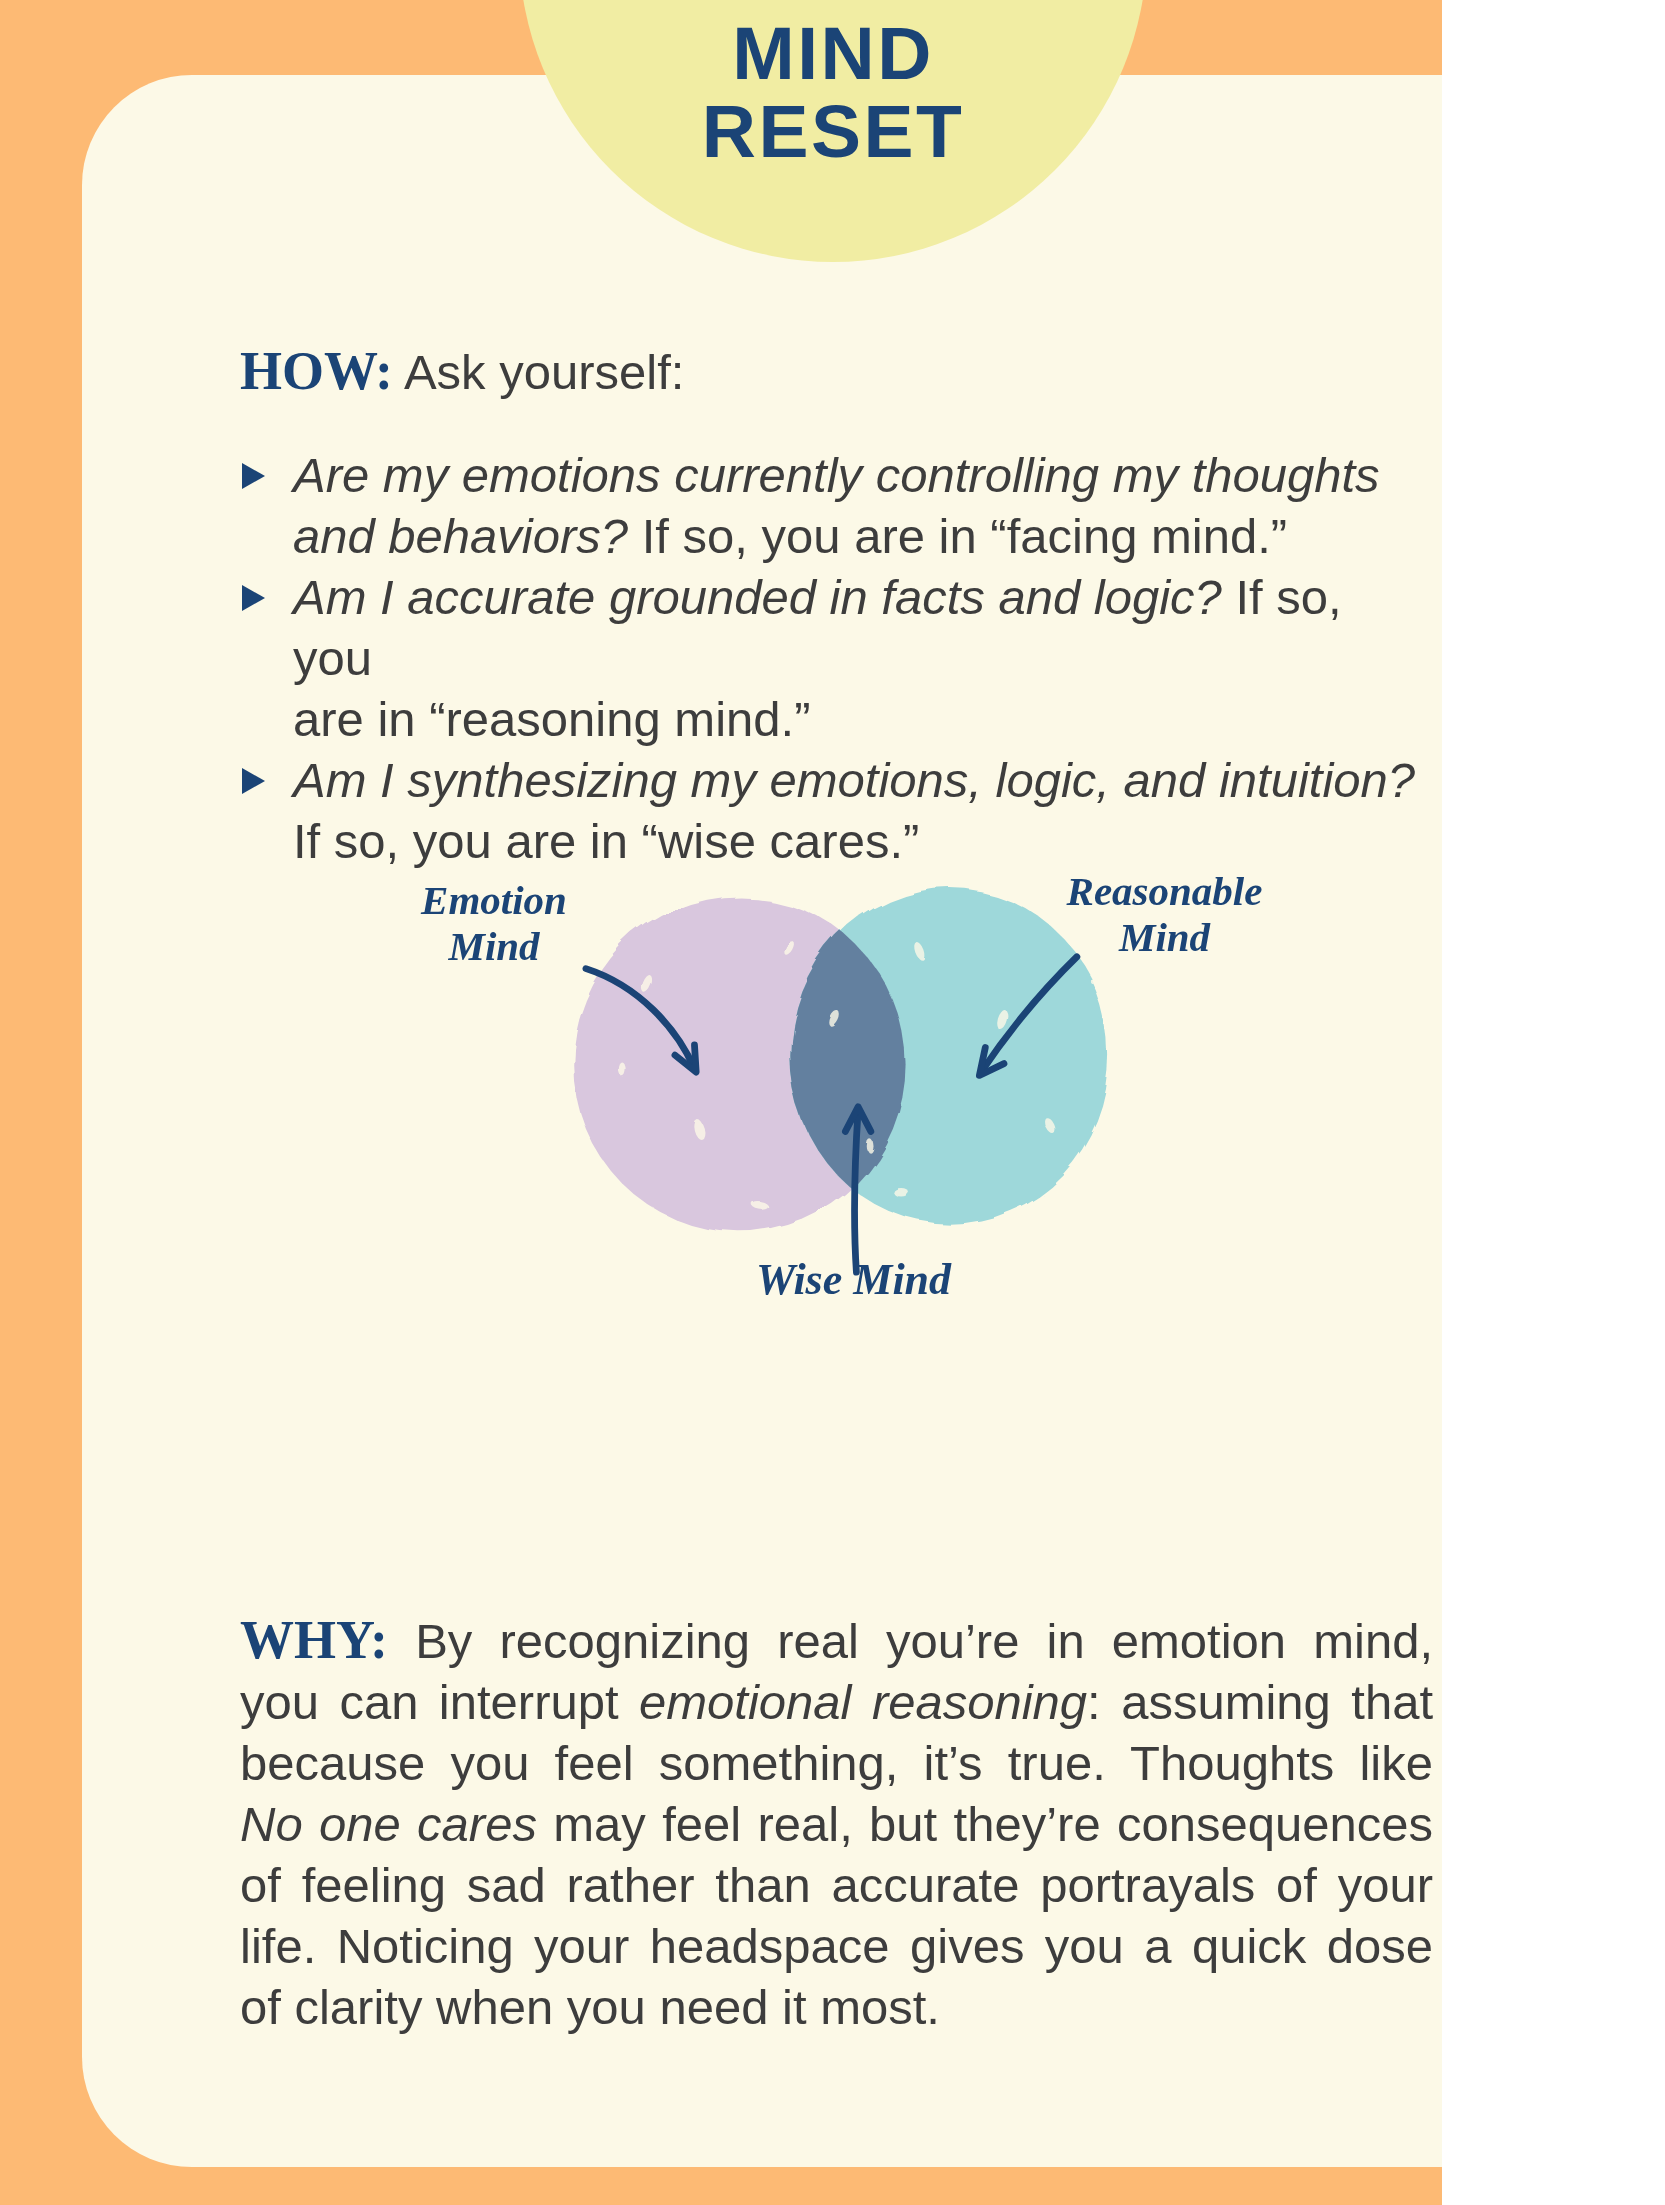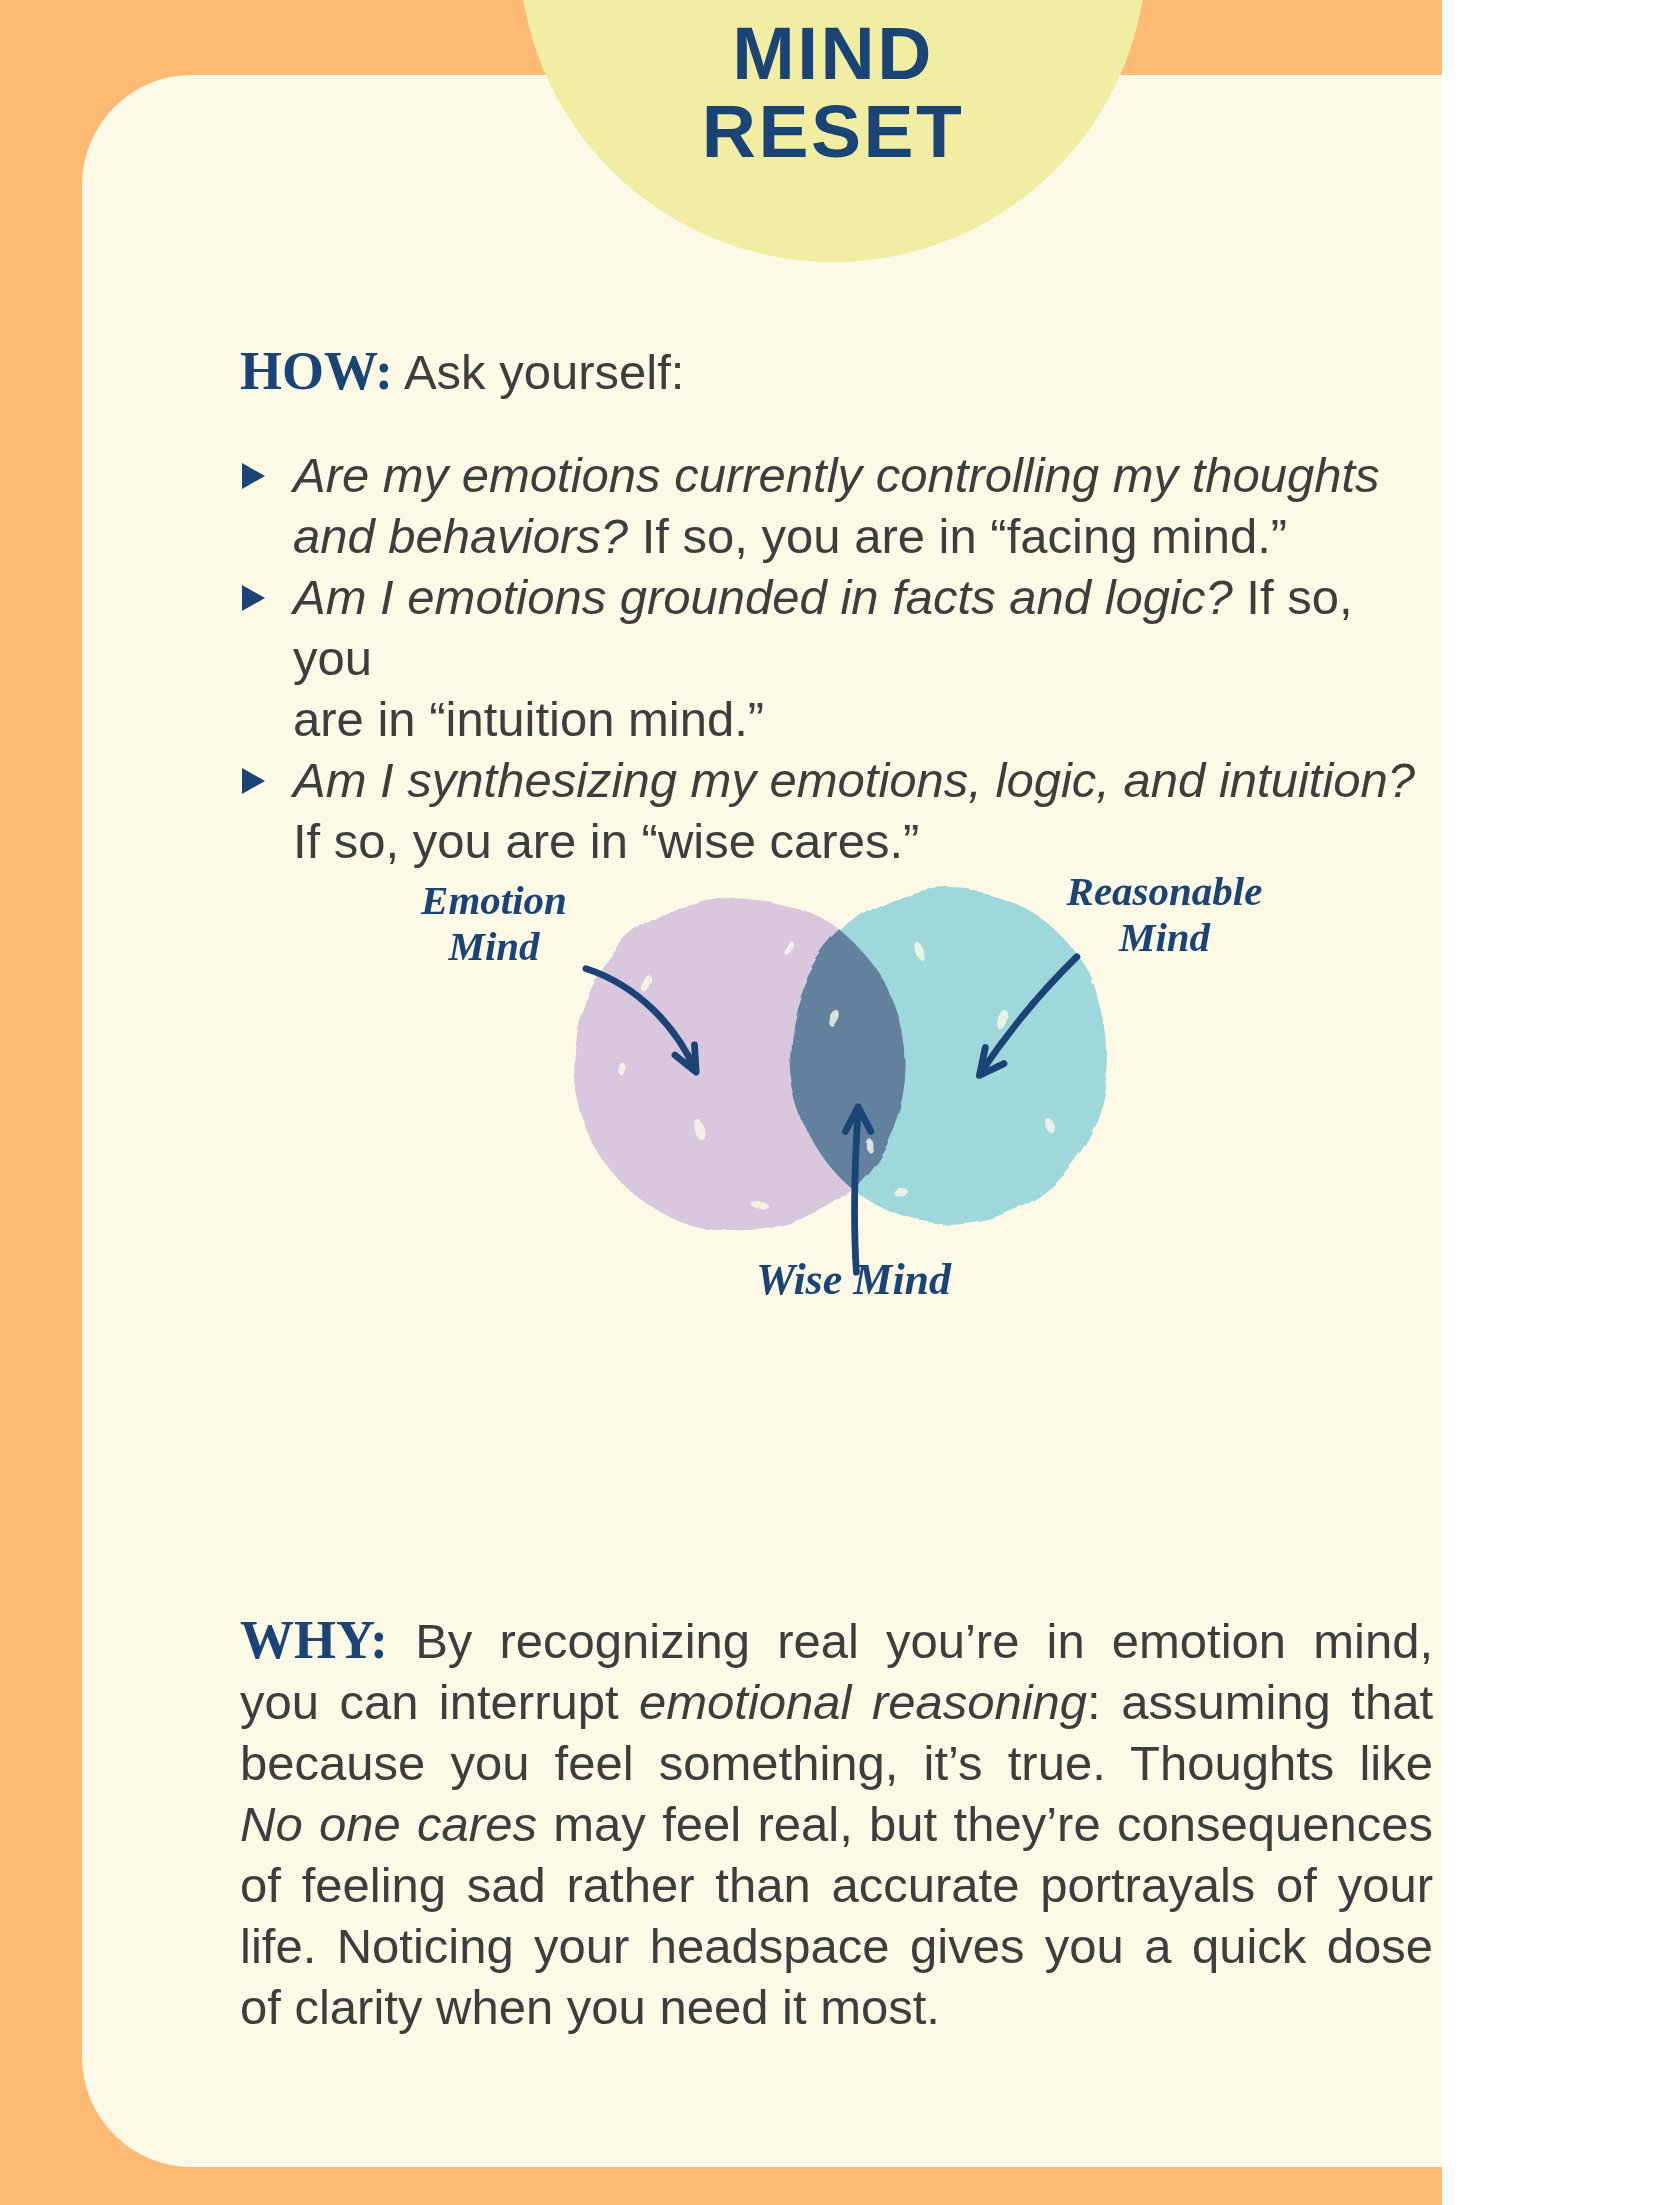--- a/index.html
+++ b/index.html
@@ -52,22 +52,22 @@
   <div class="block how body-line"><span class="lbl">HOW:</span><span> Ask yourself:</span></div>
 
   <div class="block bullets">
     <div class="bullet">
       <span class="tri"></span>
       <div class="body-line"><span class="it">Are my emotions currently controlling my thoughts</span></div>
       <div class="body-line"><span class="it">and behaviors?</span><span> If so, you are in “facing mind.”</span></div>
     </div>
     <div class="bullet">
       <span class="tri"></span>
-      <div class="body-line"><span class="it">Am I emotions grounded in facts and logic?</span><span> If so, you</span></div>
-      <div class="body-line"><span>are in “intuition mind.”</span></div>
+      <div class="body-line"><span class="it">Am I accurate grounded in facts and logic?</span><span> If so, you</span></div>
+      <div class="body-line"><span>are in “reasoning mind.”</span></div>
     </div>
     <div class="bullet">
       <span class="tri"></span>
       <div class="body-line"><span class="it">Am I synthesizing my emotions, logic, and intuition?</span></div>
       <div class="body-line"><span>If so, you are in “wise cares.”</span></div>
     </div>
   </div>
 
   <div class="block diagram">
     <svg class="venn-svg" viewBox="0 0 1407 575">

